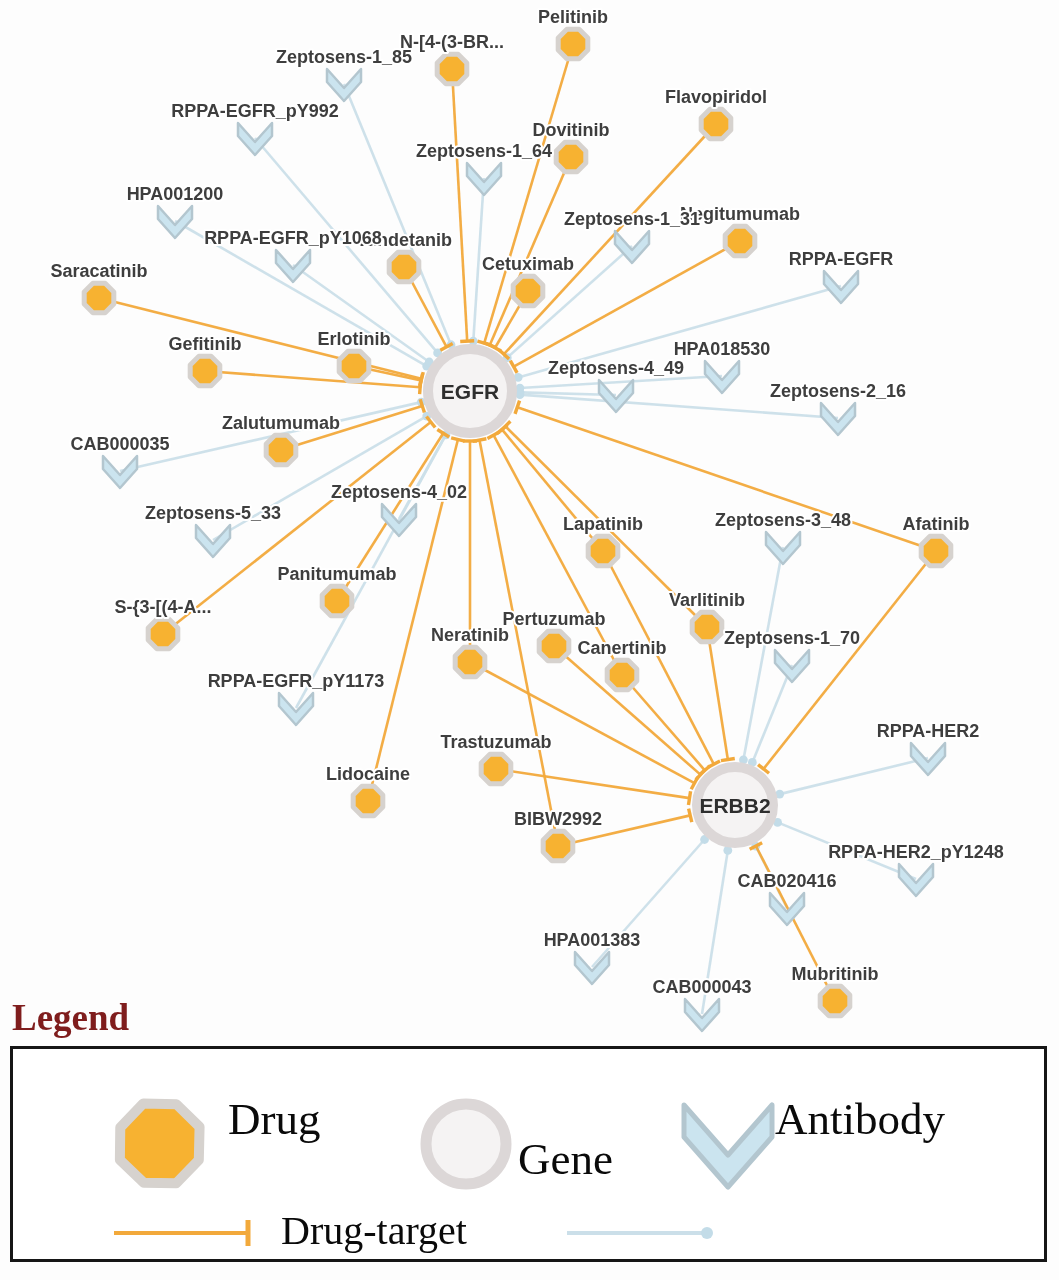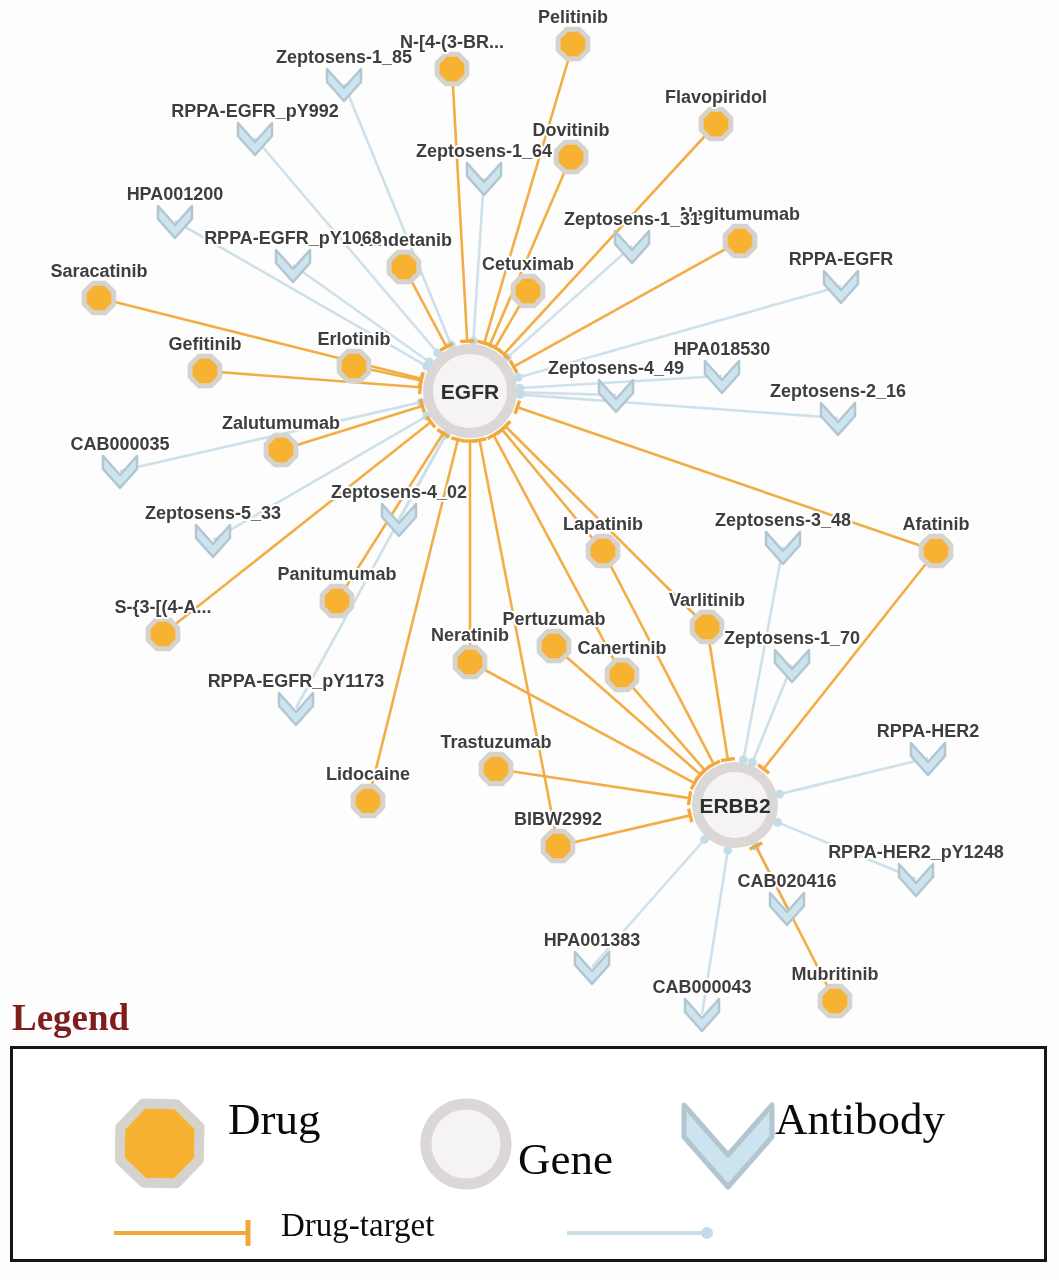--- a/index.html
+++ b/index.html
@@ -2,21 +2,21 @@
 <html><head>
 <meta charset="utf-8">
 <style>
   html,body{margin:0;padding:0;background:#ffffff;}
   #page{position:relative;width:1059px;height:1280px;background:#fdfdfd;outline:1px solid #c9c9c9;overflow:hidden;font-family:"Liberation Sans",sans-serif;}
   #graph{position:absolute;left:0;top:0;}
   .legend-title{position:absolute;left:12px;top:996px;font-family:"Liberation Serif",serif;font-weight:bold;font-size:37px;color:#7f1d1d;}
   .legend-box{position:absolute;left:10px;top:1046px;width:1031px;height:210px;border:3px solid #161616;background:#ffffff;}
   .legend-box .node-icon{position:absolute;top:40px;}
   .legend-node-label{position:absolute;top:44px;font-family:"Liberation Serif",serif;font-size:45px;color:#0a0a0a;}
-  .legend-edge-label{position:absolute;top:158px;font-family:"Liberation Serif",serif;font-size:33px;color:#0a0a0a;}
+  .legend-edge-label{position:absolute;top:158px;font-family:"Liberation Serif",serif;font-size:40px;color:#0a0a0a;}
   .legend-edge-icon{position:absolute;top:166px;}
 </style>
 </head>
 <body>
 
 <div id="page">
   <svg id="graph" width="1059" height="1280" viewBox="0 0 1059 1280">
       <g>
         <line x1="344" y1="84" x2="451.01556883757837" y2="344.744282802671" stroke="#CBDFE9" stroke-width="2.6" stroke-opacity="0.95"></line>
         <circle cx="451.01556883757837" cy="344.744282802671" r="4.4" fill="#C3DCE8"></circle>

